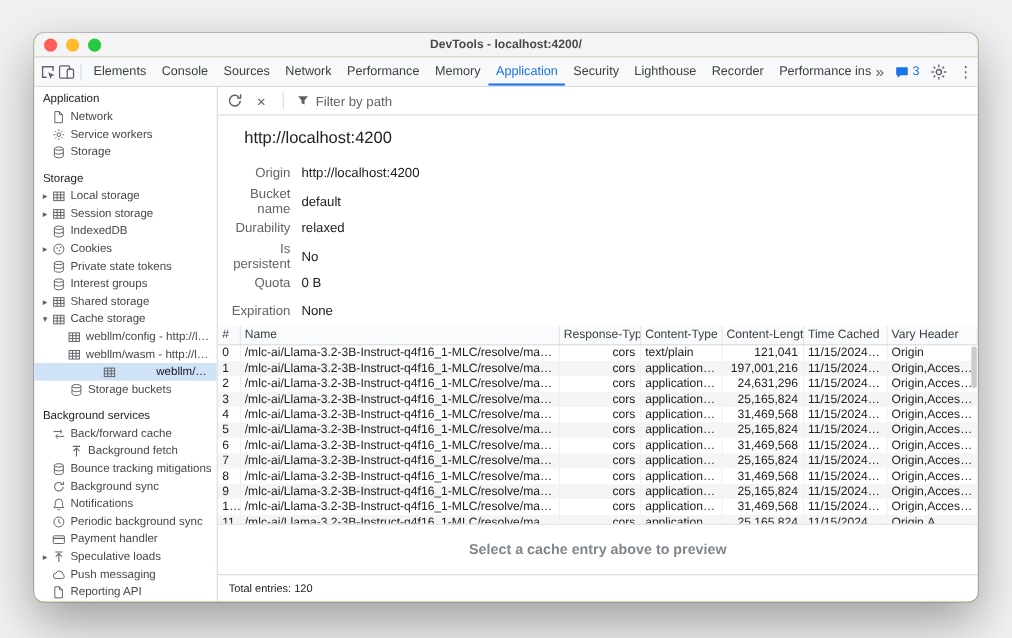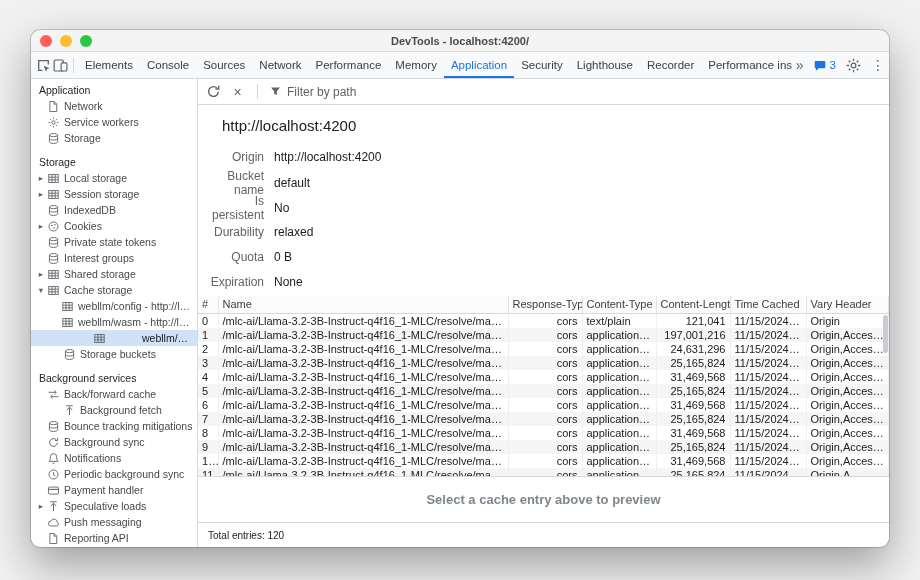--- a/index.html
+++ b/index.html
@@ -452,26 +452,26 @@
       <div class="details" id="details">
           <div class="detail-row">
             <span class="detail-label">Origin</span>
             <span class="detail-value">http://localhost:4200</span>
           </div>
           <div class="detail-row">
             <span class="detail-label">Bucket name</span>
             <span class="detail-value">default</span>
           </div>
           <div class="detail-row">
+            <span class="detail-label">Durability</span>
+            <span class="detail-value">relaxed</span>
+          </div>
+          <div class="detail-row">
             <span class="detail-label">Is persistent</span>
             <span class="detail-value">No</span>
-          </div>
-          <div class="detail-row">
-            <span class="detail-label">Durability</span>
-            <span class="detail-value">relaxed</span>
           </div>
           <div class="detail-row">
             <span class="detail-label">Quota</span>
             <span class="detail-value">0 B</span>
           </div>
           <div class="detail-row">
             <span class="detail-label">Expiration</span>
             <span class="detail-value">None</span>
           </div>
         </div>

